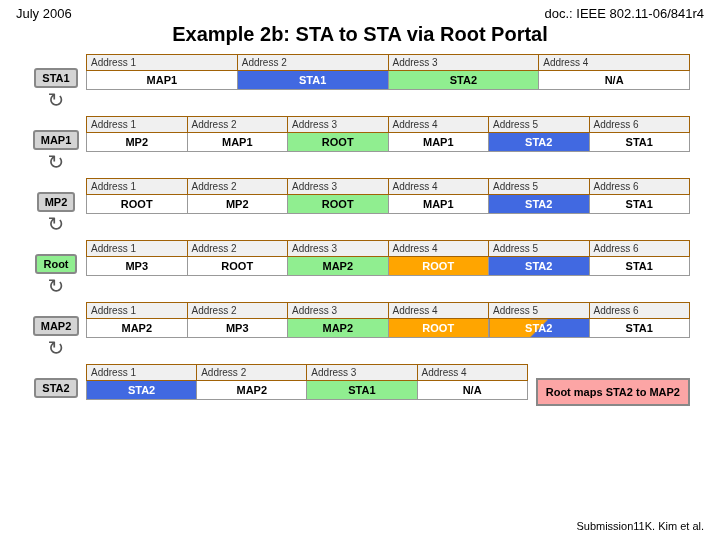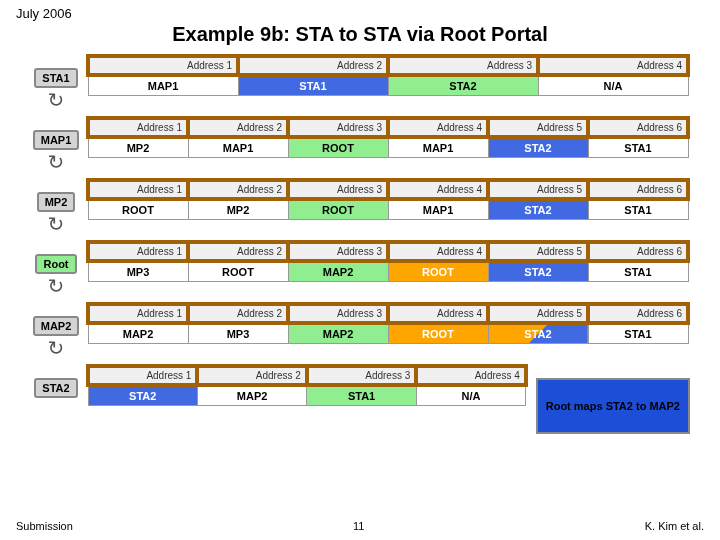--- a/index.html
+++ b/index.html
@@ -61,68 +61,69 @@
     }
     .table-container {
       flex: 1;
     }
     .addr-table {
       border-collapse: collapse;
       font-size: 10.5px;
       width: 100%;
     }
     .addr-table th {
-      border: 4px solid #a16207;
+      border: 1px solid #a16207;
       padding: 2px 4px;
-      text-align: right;
+      text-align: left;
       background: #f0f0f0;
       font-weight: normal;
       color: #333;
       font-size: 10px;
     }
     .addr-table td {
       border: 1px solid #999;
       padding: 3px 4px;
       text-align: center;
       font-size: 11px;
       font-weight: bold;
     }
     .cell-white { background: #fff; }
     .cell-green { background: #90ee90; }
     .cell-blue { background: #4169e1; color: #fff; }
     .cell-orange { background: #ffa500; color: #fff; }
     .footer-bar {
       display: flex;
-      justify-content: space-between;
+      justify-content: flex-end;
       padding: 4px 16px;
       font-size: 11px;
       position: absolute;
       bottom: 4px;
       left: 0; right: 0;
     }
     .note-box {
       border: 2px solid #888;
-      background: #1d4ed8;
-      padding: 20px 8px;
+      background: #fca5a5;
+      padding: 6px 8px;
       font-size: 11px;
       font-weight: bold;
       margin-left: 8px;
       margin-top: 14px;
       min-width: 120px;
       text-align: center;
     }
   </style>
 </head>
 <body>
 
 <div class="header-bar">
   <span>July 2006</span>
+  <span>doc.: IEEE 802.11-06/841r4</span>
 </div>
 
-<div class="main-title">Example 9b: STA to STA via Root Portal</div>
+<div class="main-title">Example 2b: STA to STA via Root Portal</div>
 
 <div class="content" id="content-area">
     <div class="row-group">
       <div class="sta-label">
         <div class="sta-box">STA1</div>
         <div class="sta-arrow" style="font-size: 20px; color: rgb(85, 85, 85); margin-top: 2px;">↻</div>
       </div>
       <div class="table-container">
         <table class="addr-table">
           <thead>

